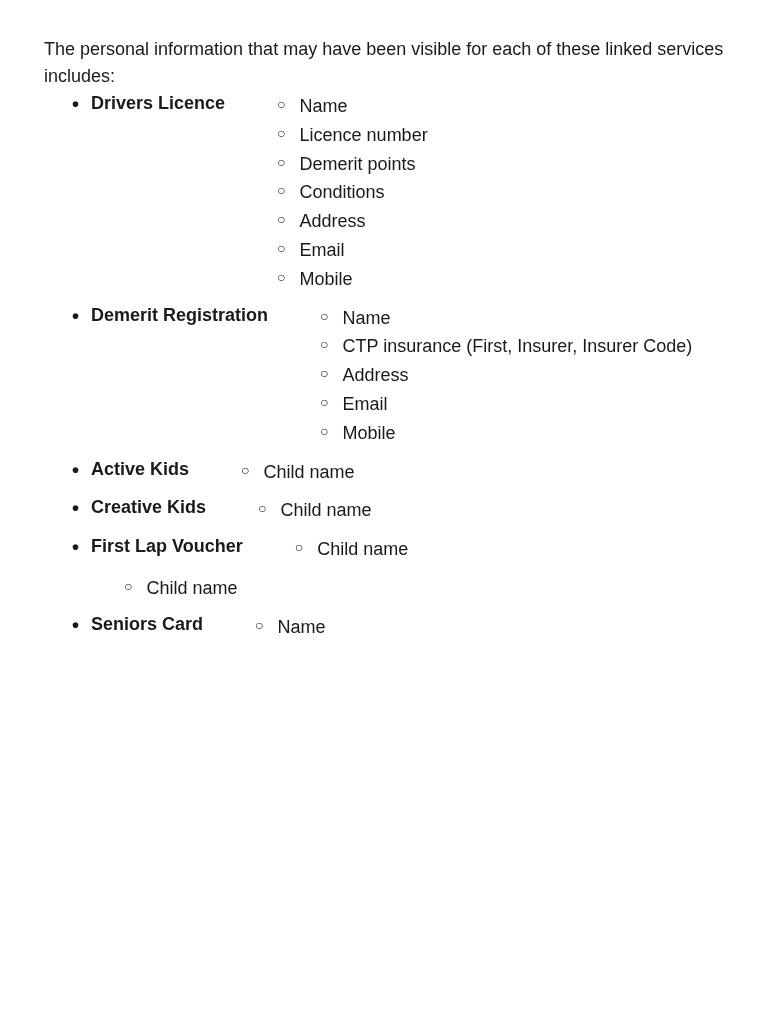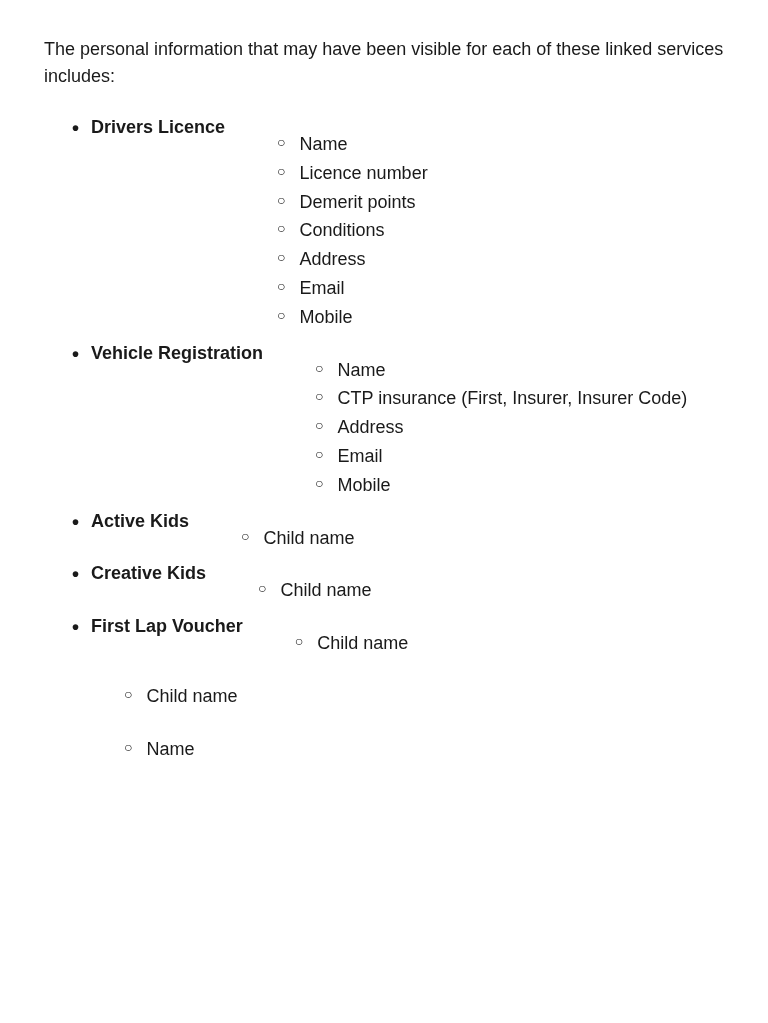--- a/index.html
+++ b/index.html
@@ -14,21 +14,20 @@
       font-size: 18px;
       color: #1a1a1a;
       width: 768px;
       min-height: 1023px;
       padding: 36px 44px 36px 44px;
     }
 
     .intro-text {
       font-size: 18px;
       line-height: 1.5;
-      margin-bottom: 24px;
       color: #1a1a1a;
     }
 
     ul.outer-list {
       list-style: none;
       padding-left: 28px;
     }
 
     ul.outer-list > li {
       margin-bottom: 8px;
@@ -50,21 +49,21 @@
       font-weight: bold;
       font-size: 20px;
       margin-right: 12px;
       flex-shrink: 0;
       line-height: 1.4;
     }
 
     ul.inner-list {
       list-style: none;
       padding-left: 52px;
-      margin-top: 16px;
+      margin-top: 2px;
     }
 
     ul.inner-list > li {
       display: flex;
       align-items: flex-start;
       font-weight: normal;
       font-size: 18px;
       line-height: 1.6;
       margin-bottom: 0px;
     }
@@ -107,21 +106,21 @@
         </li>
         <li>
           <span class="multiline-item">Email</span>
         </li>
         <li>
           <span class="multiline-item">Mobile</span>
         </li>
       </ul>
     </li>
     <li>
-      <span class="outer-bullet">Vehicle Registration</span>
+      <span class="outer-bullet">Demerit Registration</span>
       <ul class="inner-list">
         <li>
           <span class="multiline-item">Name</span>
         </li>
         <li>
           <span class="multiline-item">CTP insurance (First, Insurer, Insurer Code)</span>
         </li>
         <li>
           <span class="multiline-item">Address</span>
         </li>
@@ -158,19 +157,20 @@
       </ul>
     </li>
     <li>
       <ul class="inner-list">
         <li>
           <span class="multiline-item">Child name</span>
         </li>
       </ul>
     </li>
     <li>
+      <span class="outer-bullet">Seniors Card</span>
       <ul class="inner-list">
         <li>
           <span class="multiline-item">Name</span>
         </li>
       </ul>
     </li>
   </ul>
 
 </body></html>

